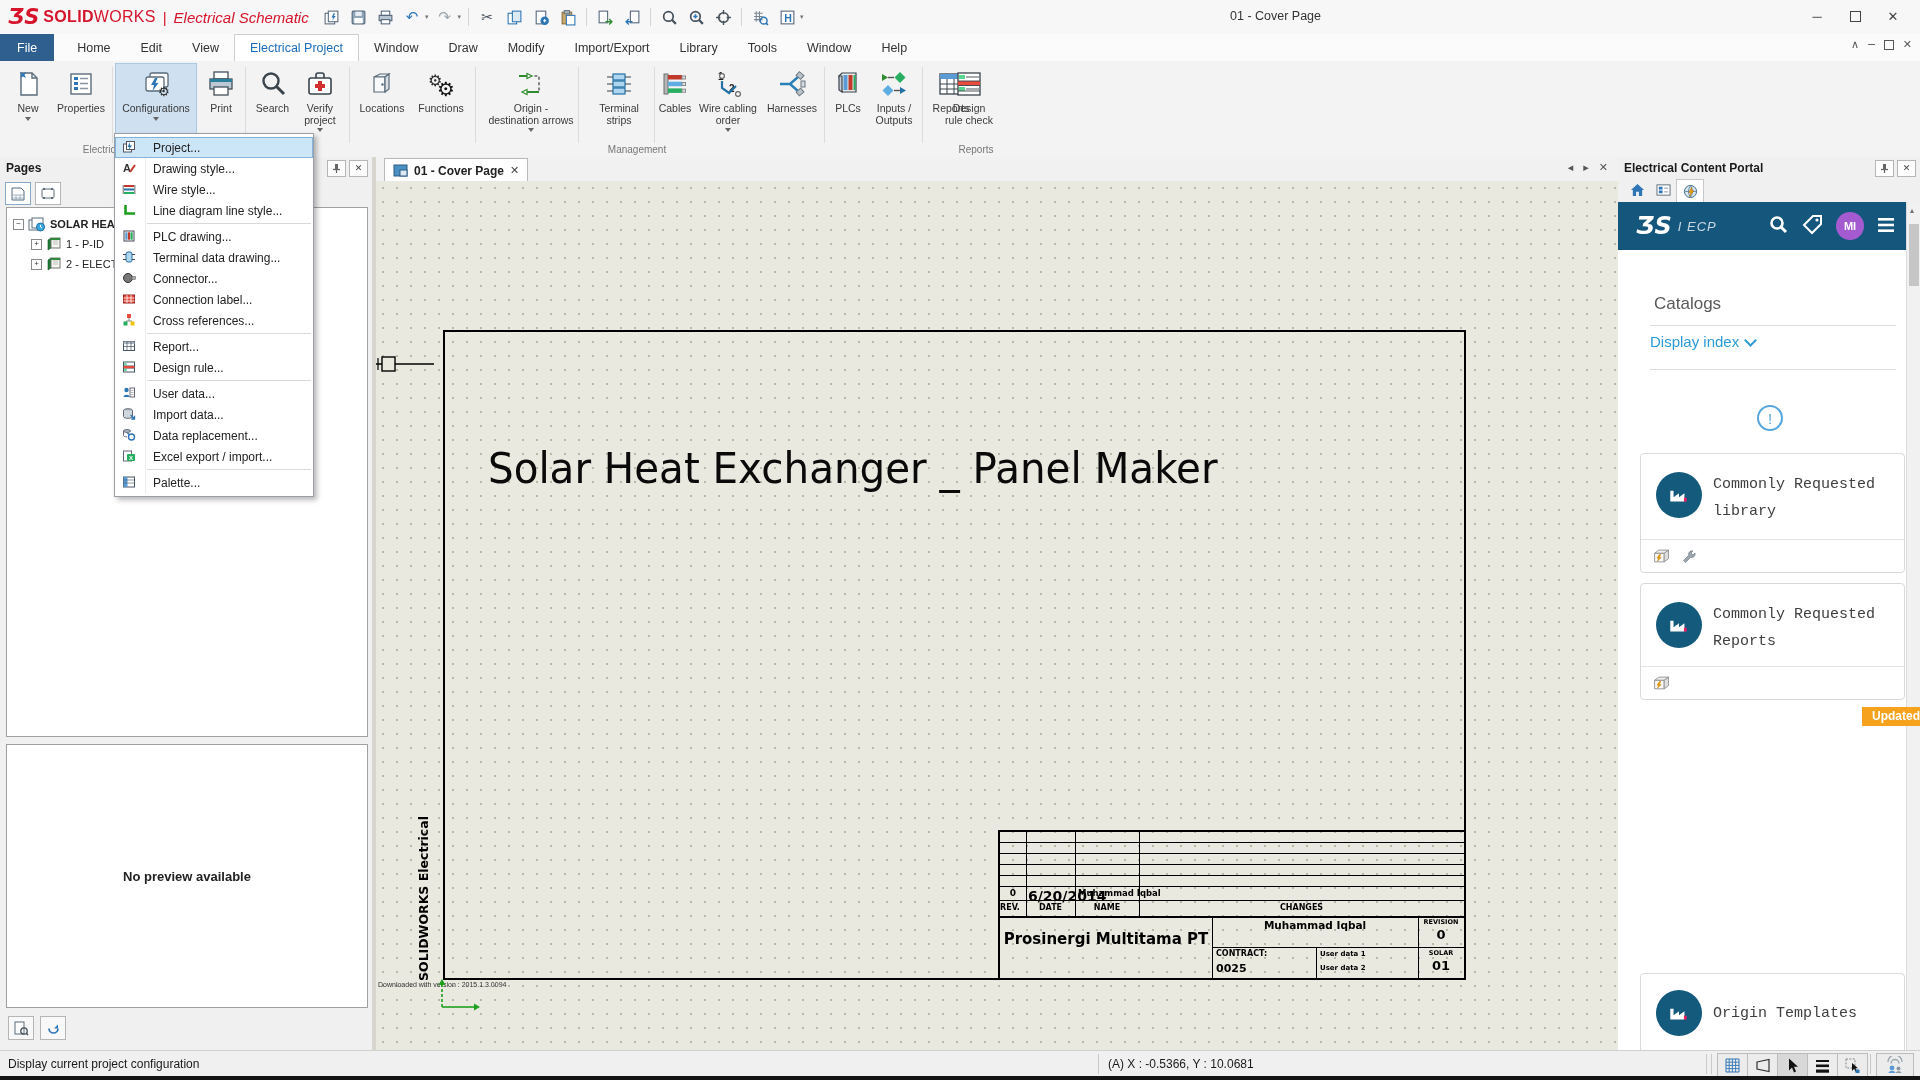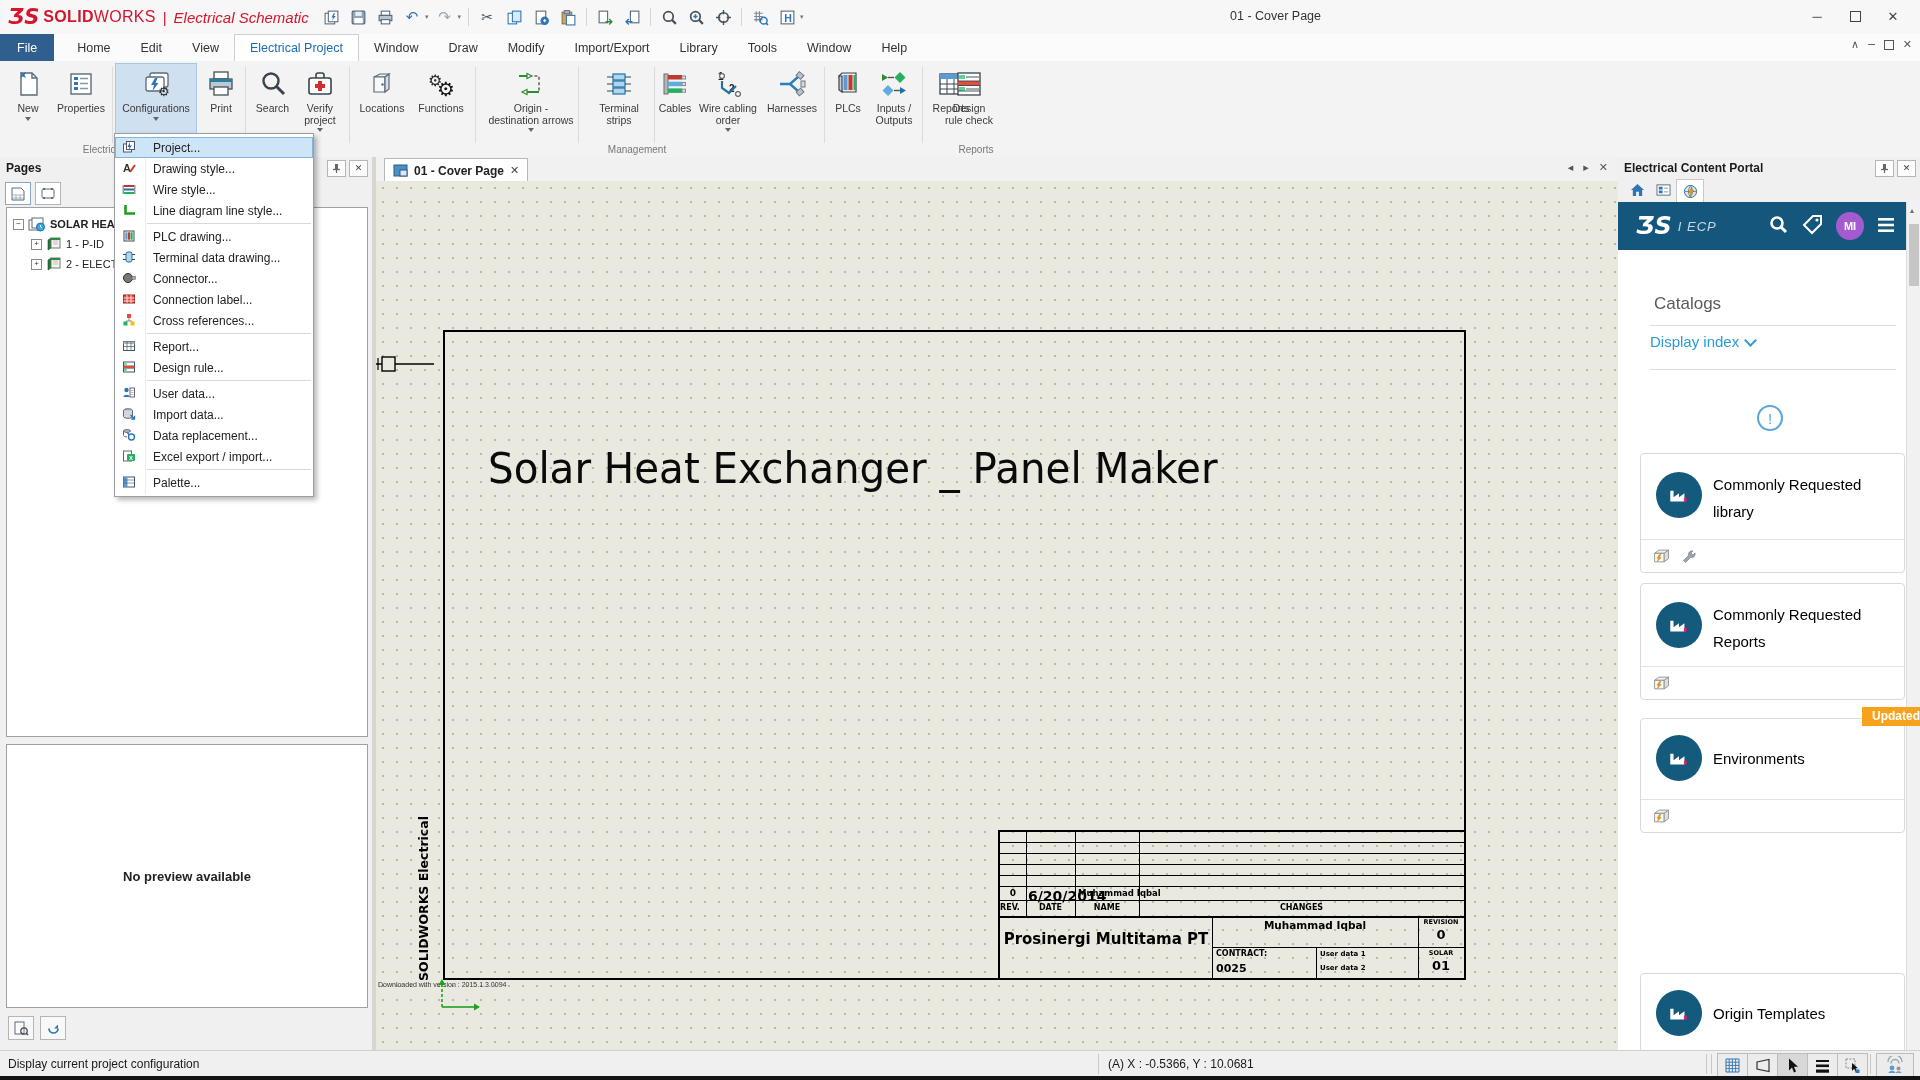--- a/index.html
+++ b/index.html
@@ -78,21 +78,21 @@
   .ecp-tab.active{background:#fff;border:1px solid #c8c8c8;border-bottom:none;}
   .banner{left:0;top:45px;width:288px;height:48px;background:#15577c;display:flex;align-items:center;}
   .ecp-content{left:0;top:93px;width:288px;height:800px;background:#fff;}
   .ecp-hr{left:32px;width:246px;height:1px;background:#dcdcdc;}
   .catalogs{font-size:17px;color:#5a5a5a;}
   .dindex{font-size:15px;color:#2b9bd5;display:flex;align-items:center;gap:7px;}
   .chev{width:7px;height:7px;border-right:2px solid #2b9bd5;border-bottom:2px solid #2b9bd5;transform:rotate(45deg);margin-top:-3px;}
   .alert{width:26px;height:26px;border:2px solid #58a6dd;border-radius:50%;color:#58a6dd;font-size:15px;display:flex;align-items:center;justify-content:center;box-sizing:border-box;}
   .card{left:22px;width:265px;background:#fff;border:1px solid #d9d9d9;border-radius:4px;box-sizing:border-box;}
   .ccircle{position:absolute;left:15px;width:46px;height:46px;border-radius:50%;background:#145a7d;display:flex;align-items:center;justify-content:center;}
-  .clabel{position:absolute;left:72px;right:10px;font-size:15px;line-height:27px;color:#000000;}
+  .clabel{position:absolute;left:72px;right:10px;font-size:15px;line-height:27px;color:#404040;font-family:Liberation Mono, monospace;}
   .cfoot{position:absolute;left:0;right:0;bottom:0;height:32px;border-top:1px solid #e3e3e3;display:flex;align-items:center;padding-left:10px;gap:8px;}
   .badge{left:212px;top:550px;background:#f6a21d;color:#fff;font-weight:bold;font-size:12px;padding:2px 10px 3px;z-index:5;margin-left:32px;}
   .badge:after{content:"";position:absolute;right:-6px;top:0;border-left:6px solid #b36b00;border-bottom:6px solid transparent;}
   .sbar{left:288px;top:45px;width:14px;height:848px;background:#f1f1f1;border-left:1px solid #dcdcdc;}
   .sthumb{left:2px;top:22px;width:10px;height:62px;background:#c6c6c6;}
   
   .statusbar{left:0;top:1050px;width:1920px;height:26px;background:#f0f0f0;border-top:1px solid #d0d0d0;}
   .sb-btn{top:2px;width:29px;height:22px;border:1px solid #bcbcbc;background:#ececec;display:flex;align-items:center;justify-content:center;}
   .sb-btn.pressed{background:#d8d8d8;}
   .sb-sep{top:3px;width:1px;height:20px;background:#c9c9c9;}
@@ -683,37 +683,20 @@
       <span class="cfoot">
         <svg width="20" height="16" viewBox="0 0 18 15">
             <path d="M3 5l4-3h9l-4 3z" fill="#f0f0f0" stroke="#888" stroke-width=".8"></path>
             <path d="M3 5h9v8H3z" fill="#fafafa" stroke="#888" stroke-width=".8"></path>
             <path d="M12 5l4-3v8l-4 3z" fill="#e0e0e0" stroke="#888" stroke-width=".8"></path>
             <path d="M7.5 6L5.2 9.5h1.6L5.7 12.5 9.2 9h-1.6L8.8 6z" fill="#f0a500" stroke="#b36b00" stroke-width=".4"></path>
           </svg>
       </span>
     </div>
     <div class="a badge">Updated</div>
-    <div class="a card" style="top:561px;height:115px;">
-      <span class="ccircle" style="top:16px;">
-          <svg width="24" height="24" viewBox="0 0 22 22">
-            <path d="M3 17V7h3v6l5-3.5V13l5-3.5V17z" fill="#fff"></path>
-            <rect x="15.5" y="13.5" width="2.5" height="3.5" fill="#e91e63"></rect>
-          </svg>
-        </span>
-      <span class="clabel" style="top:26px;">Environments</span>
-      <span class="cfoot">
-        <svg width="20" height="16" viewBox="0 0 18 15">
-            <path d="M3 5l4-3h9l-4 3z" fill="#f0f0f0" stroke="#888" stroke-width=".8"></path>
-            <path d="M3 5h9v8H3z" fill="#fafafa" stroke="#888" stroke-width=".8"></path>
-            <path d="M12 5l4-3v8l-4 3z" fill="#e0e0e0" stroke="#888" stroke-width=".8"></path>
-            <path d="M7.5 6L5.2 9.5h1.6L5.7 12.5 9.2 9h-1.6L8.8 6z" fill="#f0a500" stroke="#b36b00" stroke-width=".4"></path>
-          </svg>
-      </span>
-    </div>
     <div class="a card" style="top:816px;height:110px;">
       <span class="ccircle" style="top:16px;">
           <svg width="24" height="24" viewBox="0 0 22 22">
             <path d="M3 17V7h3v6l5-3.5V13l5-3.5V17z" fill="#fff"></path>
             <rect x="15.5" y="13.5" width="2.5" height="3.5" fill="#e91e63"></rect>
           </svg>
         </span>
       <span class="clabel" style="top:26px;">Origin Templates</span>
     </div>
     <div class="a sbar">

